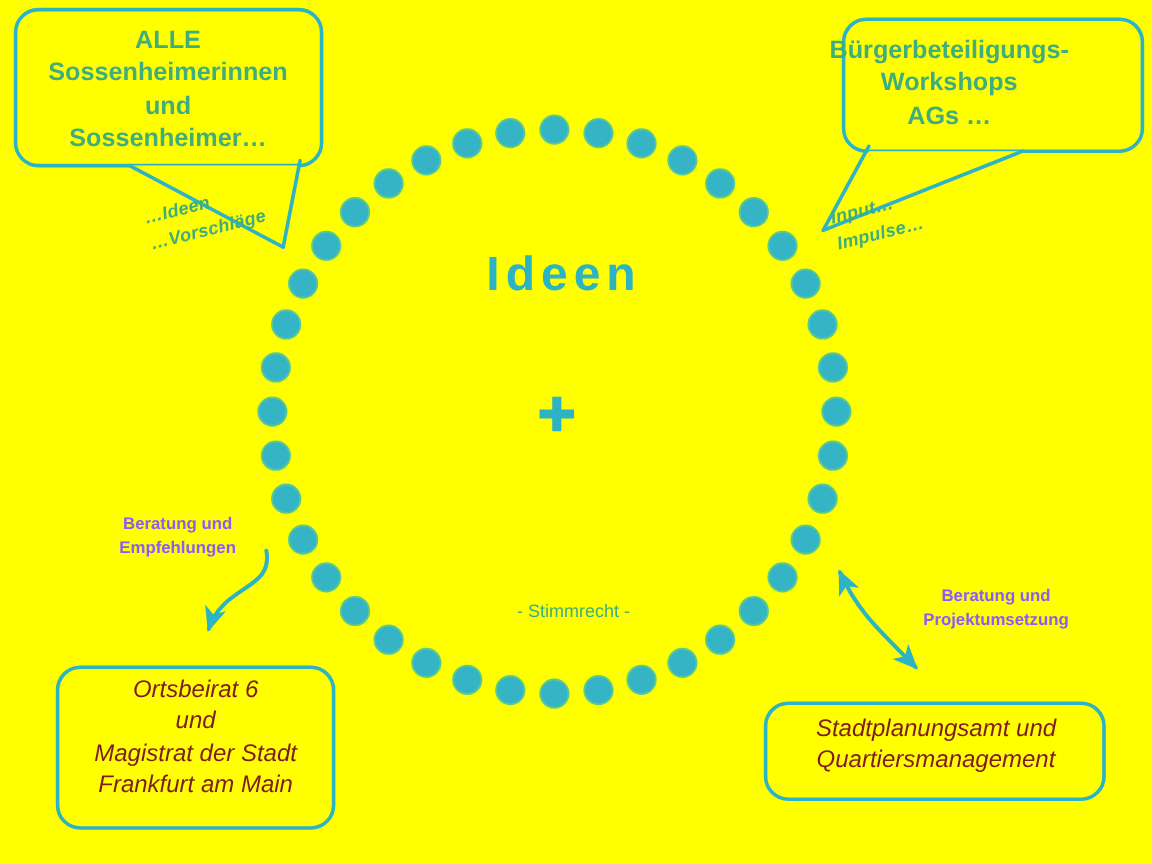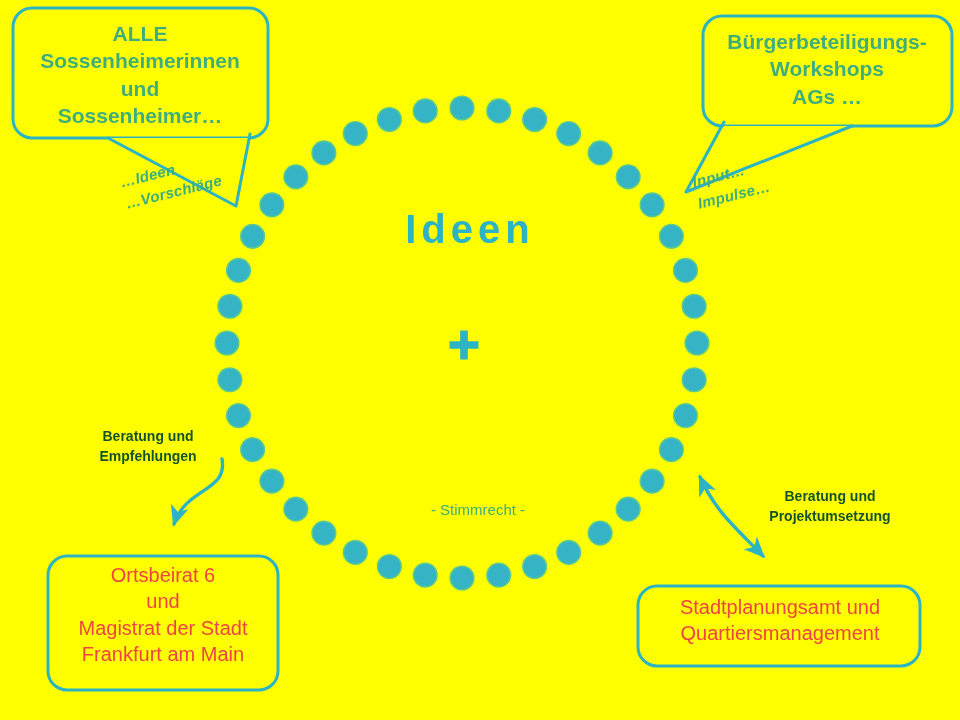--- a/index.html
+++ b/index.html
@@ -32,27 +32,28 @@
   }
 
   
   .bubble-text {
     font-size: 21px;
     color: #3fae7c;
     line-height: 1.30;
     font-weight: bold;
   }
   #bubble-tl-text { left: 20px;  top: 20px;  width: 240px; }
-  #bubble-tr-text { left: 712px; top: 28px;  width: 230px; }
+  #bubble-tr-text { left: 676px; top: 28px;  width: 230px; }
 
   
   .box-text {
     font-size: 20px;
-    color: #ef4444;
+    color: #7f1d1d;
     line-height: 1.32;
+    font-style: italic;
   }
   #box-bl-text { left: 52px;  top: 562px; width: 222px; }
   #box-br-text { left: 644px; top: 594px; width: 272px; text-align: center; }
 
   
   #beirat-title {
     left: 330px;
     top: 204px;
     width: 280px;
     font-size: 40px;
@@ -105,21 +106,21 @@
     width: 130px;
     text-align: left;
     transform: rotate(-14deg);
     transform-origin: left top;
   }
 
   
   .arrow-label {
     font-size: 14px;
     font-weight: bold;
-    color: #14532d;
+    color: #8b5cf6;
     line-height: 1.42;
   }
   #arrow-label-left  { left: 76px;  top: 427px; width: 144px; }
   #arrow-label-right { left: 740px; top: 487px; width: 180px; }
 </style>
 </head>
 <body>
 
 <div id="stage">
 

